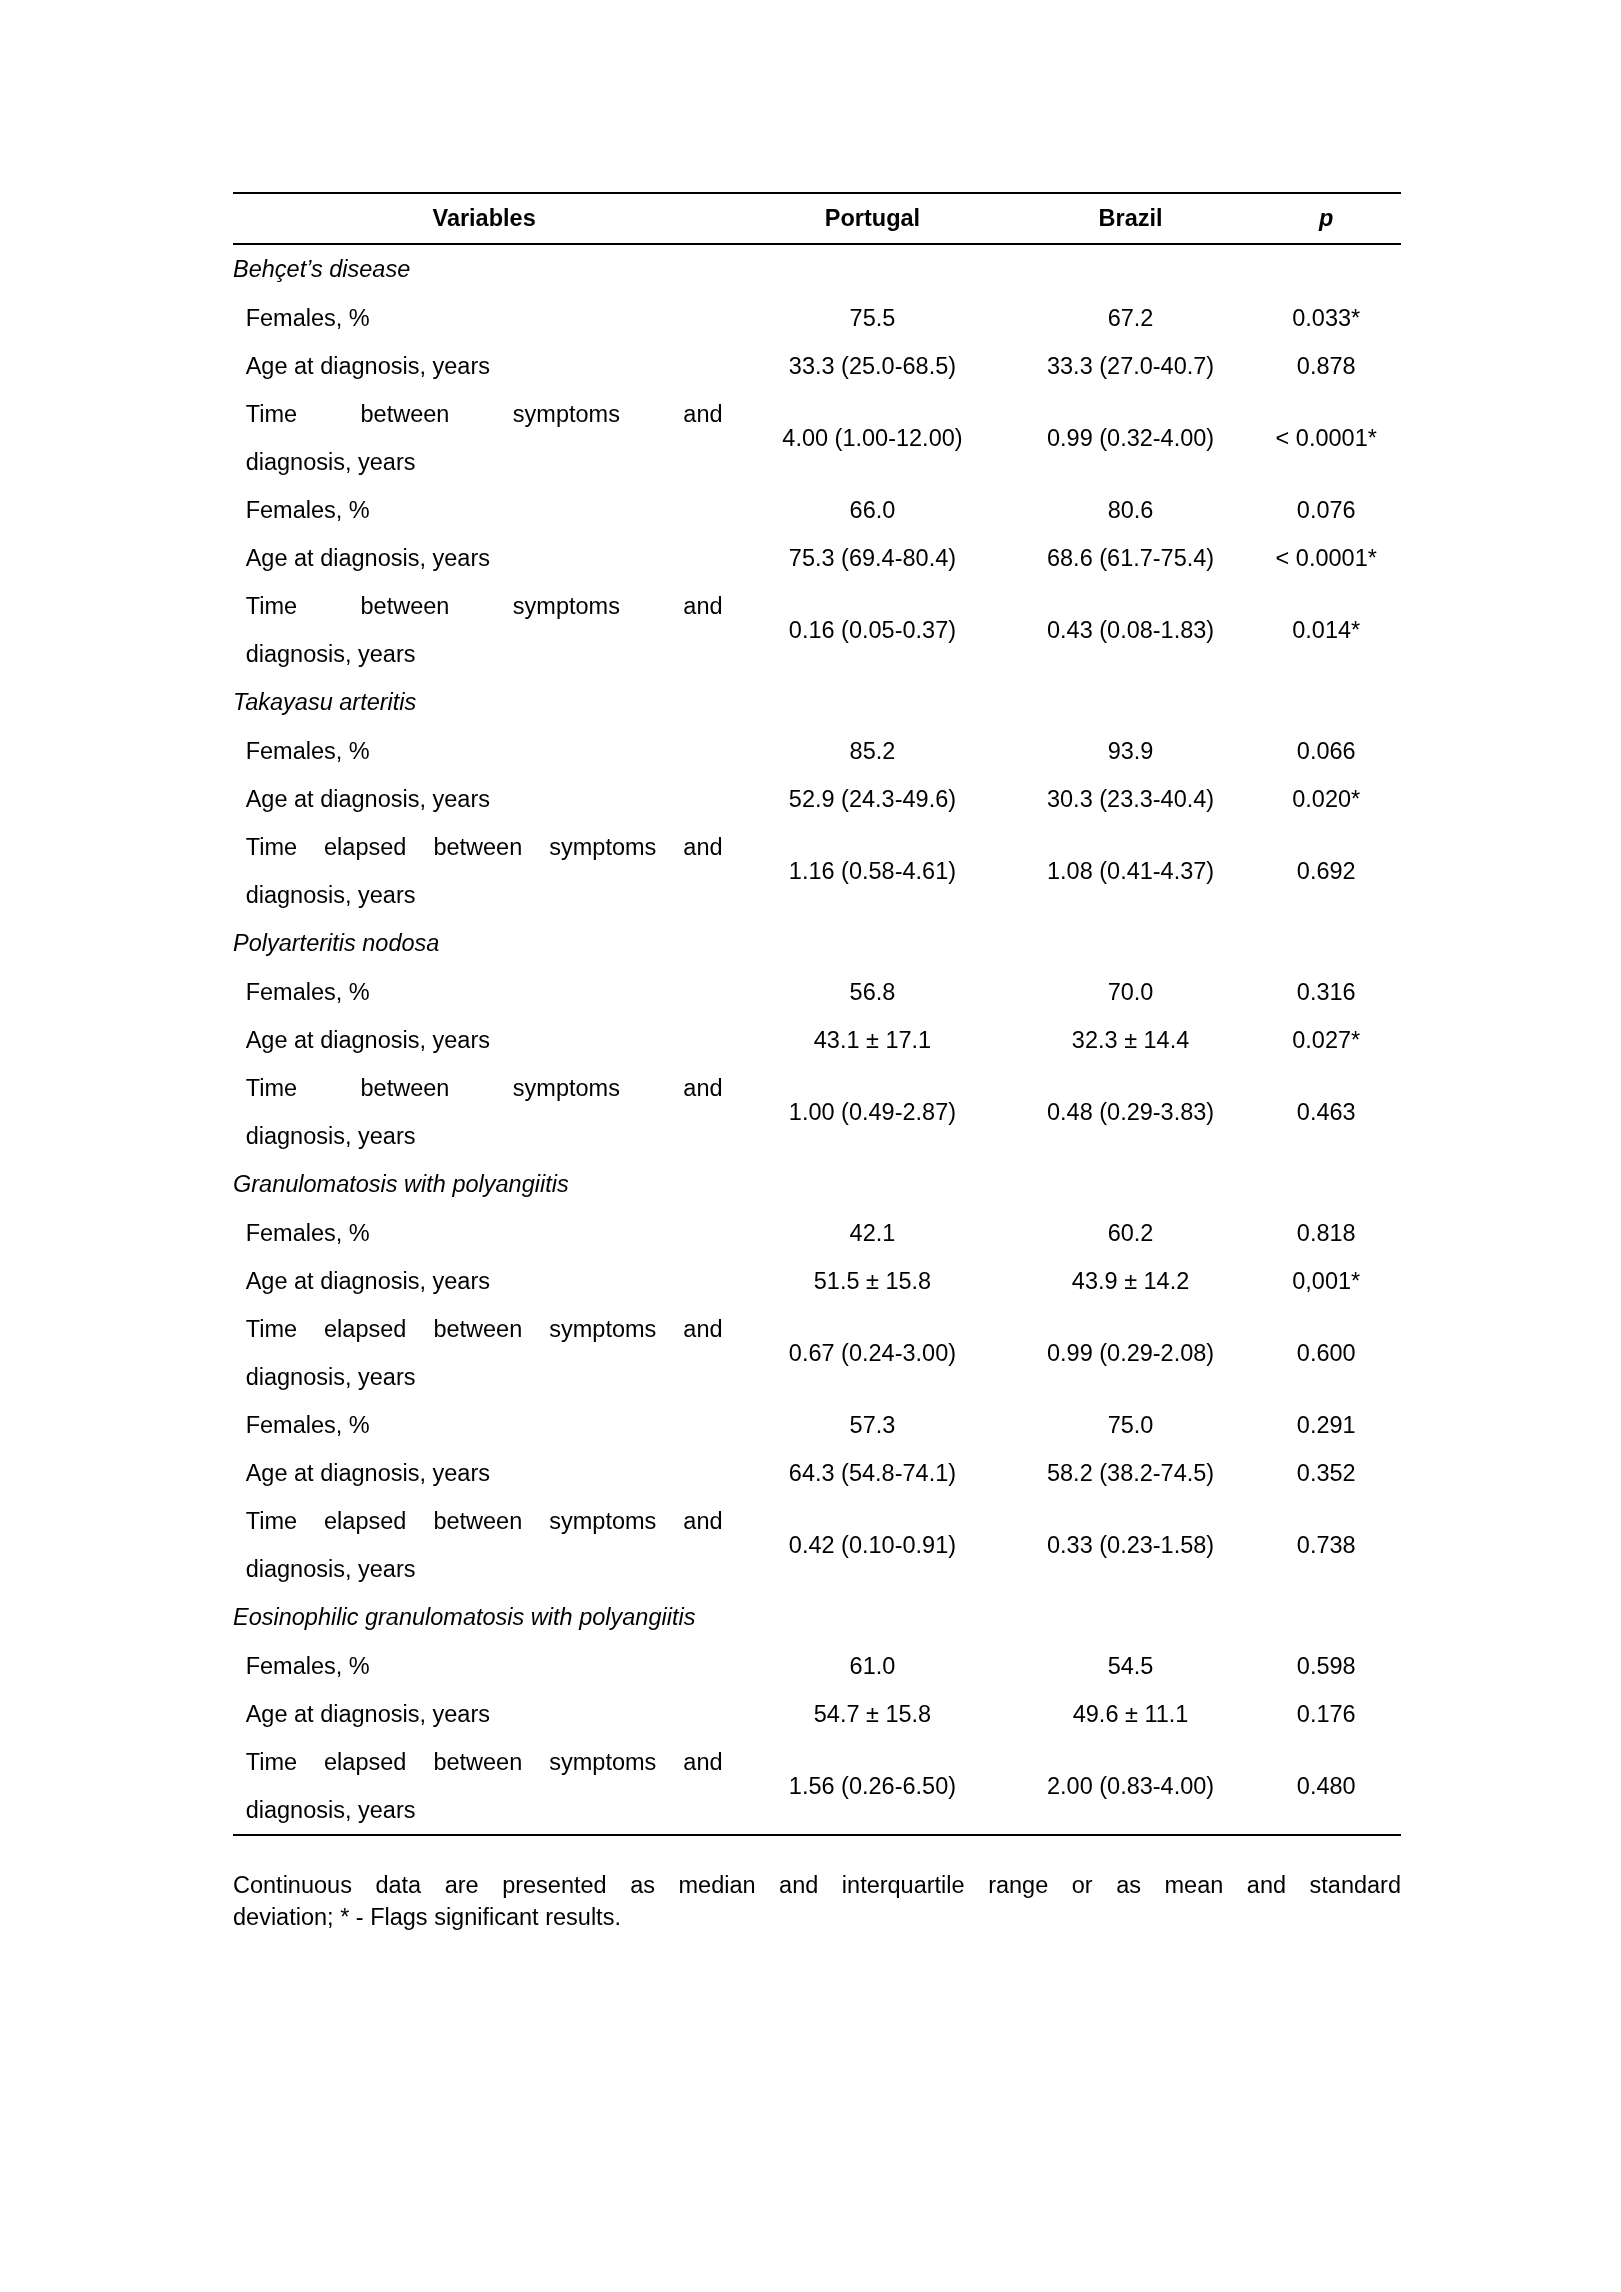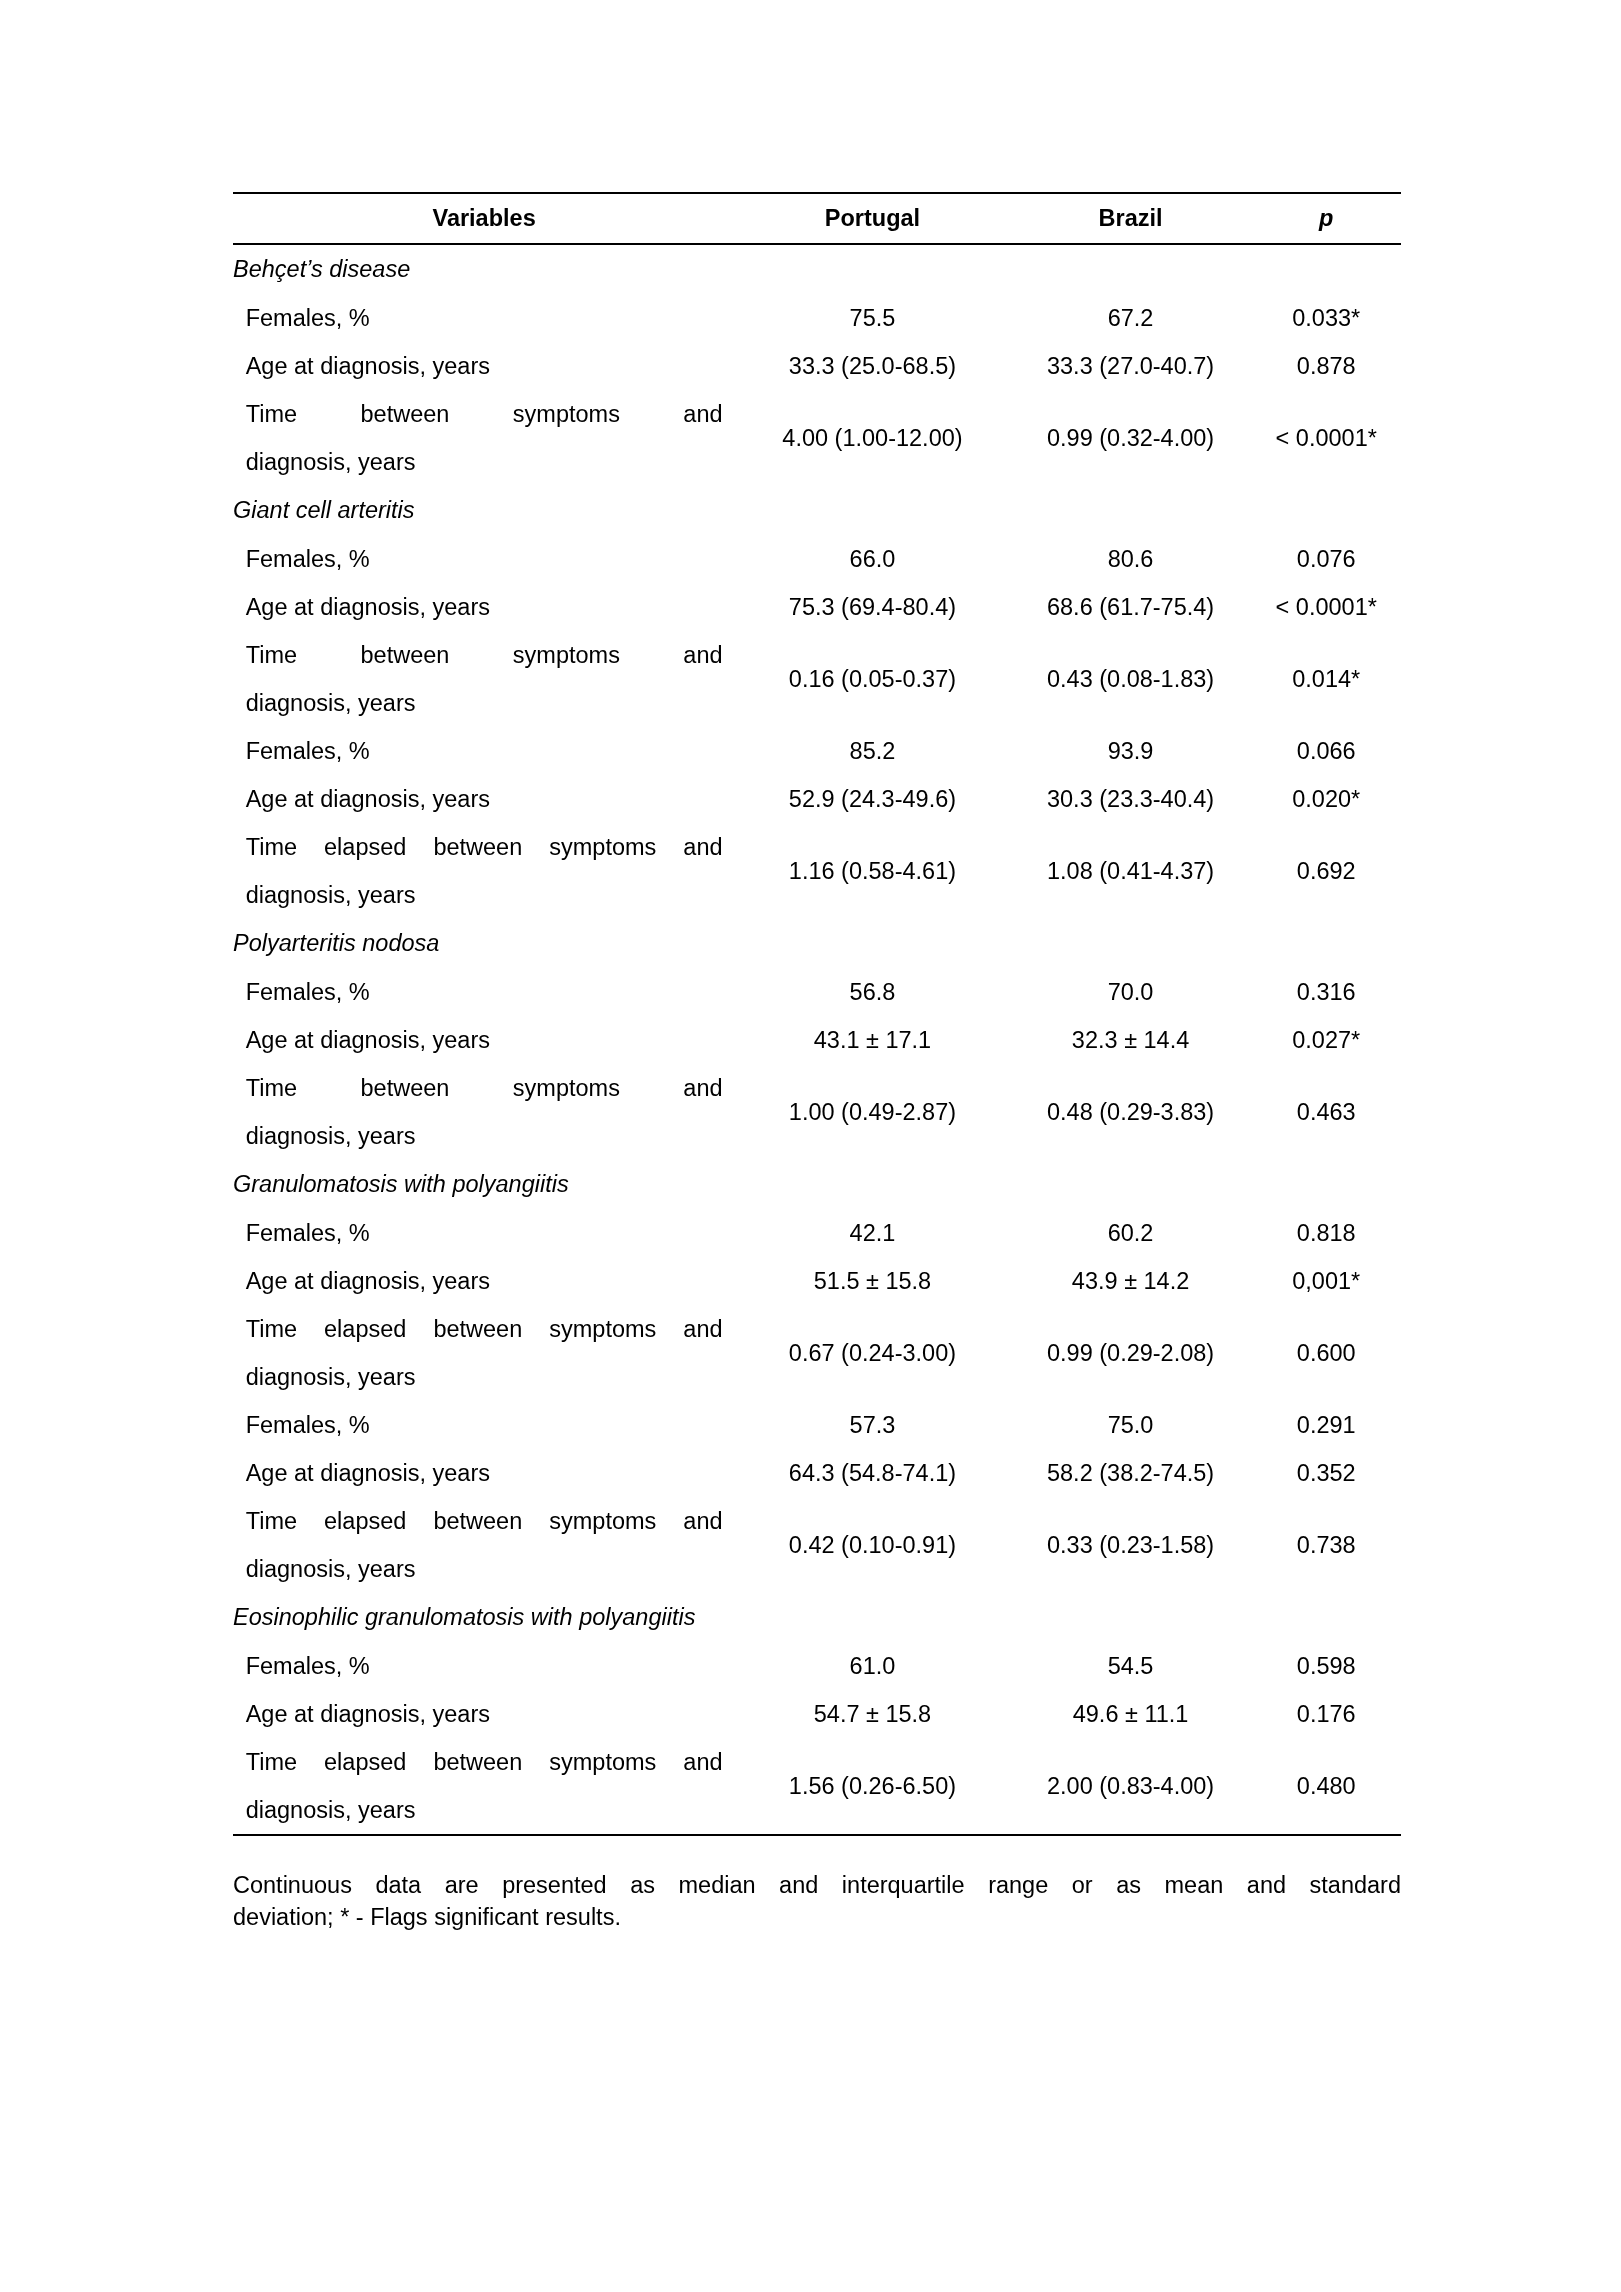--- a/index.html
+++ b/index.html
@@ -128,23 +128,20 @@
           </tr>
           <tr class="data-row">
             <td class="var-label">
               <span class="lbl-line justify">Time between symptoms and</span>
               <span class="lbl-line">diagnosis, years</span>
             </td>
             <td class="val">4.00 (1.00-12.00)</td>
             <td class="val">0.99 (0.32-4.00)</td>
             <td class="val">&lt; 0.0001*</td>
           </tr>
-          <tr class="section-row">
-            <td colspan="4">Giant cell arteritis</td>
-          </tr>
           <tr class="data-row">
             <td class="var-label">
               <span class="lbl-line">Females, %</span>
             </td>
             <td class="val">66.0</td>
             <td class="val">80.6</td>
             <td class="val">0.076</td>
           </tr>
           <tr class="data-row">
             <td class="var-label">
@@ -155,20 +152,23 @@
             <td class="val">&lt; 0.0001*</td>
           </tr>
           <tr class="data-row">
             <td class="var-label">
               <span class="lbl-line justify">Time between symptoms and</span>
               <span class="lbl-line">diagnosis, years</span>
             </td>
             <td class="val">0.16 (0.05-0.37)</td>
             <td class="val">0.43 (0.08-1.83)</td>
             <td class="val">0.014*</td>
+          </tr>
+          <tr class="section-row">
+            <td colspan="4">Takayasu arteritis</td>
           </tr>
           <tr class="data-row">
             <td class="var-label">
               <span class="lbl-line">Females, %</span>
             </td>
             <td class="val">85.2</td>
             <td class="val">93.9</td>
             <td class="val">0.066</td>
           </tr>
           <tr class="data-row">

